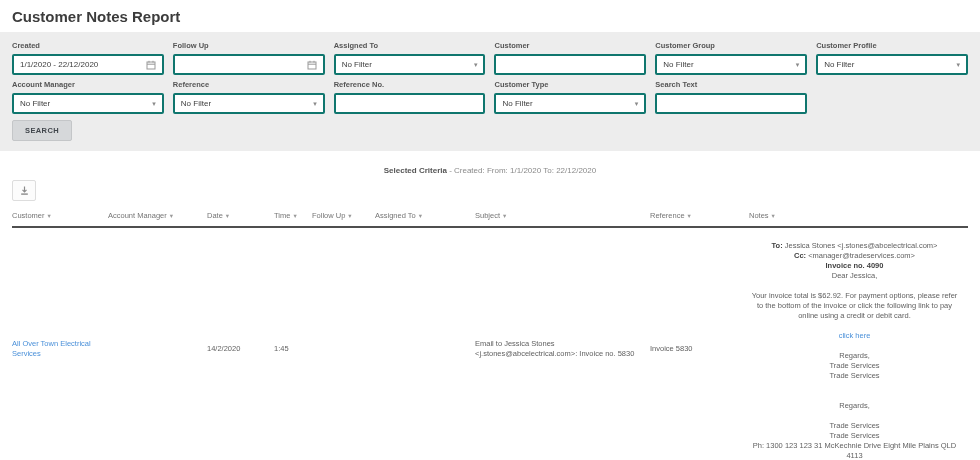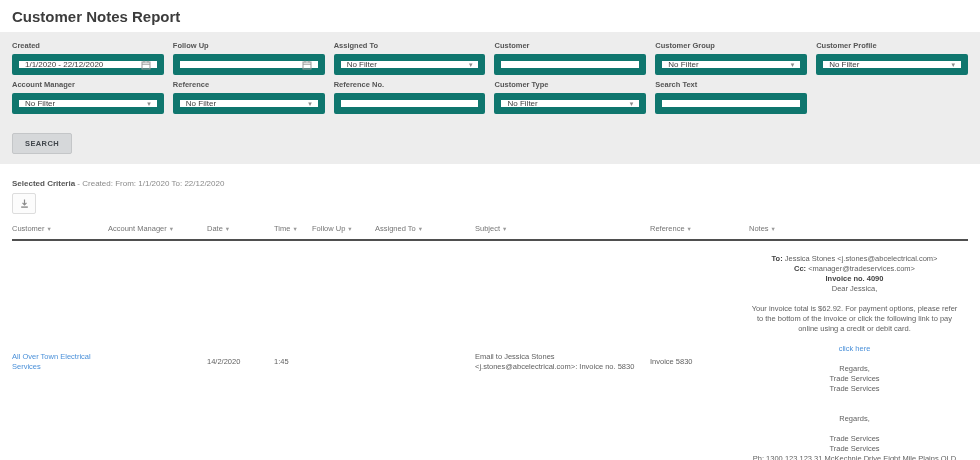--- a/index.html
+++ b/index.html
@@ -6,33 +6,33 @@
   html, body { width: 980px; height: 460px; overflow: hidden; background: #fff; }
   body { font-family: "Liberation Sans", sans-serif; color: #616161; }
 
   .page-title { font-size: 15px; font-weight: bold; color: #3c3c3c; margin: 8px 0 7px 12px; }
 
   
   .filter-panel { background: #ededed; padding: 4px 12px 10px; }
   .filter-grid { display: grid; grid-template-columns: repeat(6, 1fr); column-gap: 9px; }
   .f-cell { min-width: 0; }
   .f-label { font-size: 7.5px; font-weight: bold; color: #555; margin: 5px 0 4px; }
-  .f-control { height: 21px; background: #fff; border: 7px solid #0f766e; border-radius: 2px;
+  .f-control { height: 21px; background: #fff; border: 2px solid #0f766e; border-radius: 2px;
                display: flex; align-items: center; padding: 0 6px; font-size: 8px; color: #3d3d3d; }
   .f-control input { flex: 1; min-width: 0; border: none; outline: none; background: transparent;
                      font-family: inherit; font-size: 8px; color: #3d3d3d; }
   .f-sel-value { flex: 1; overflow: hidden; white-space: nowrap; }
   .f-caret { color: #8a8a8a; font-size: 7px; margin-left: 4px; }
   .cal-icon { margin-left: 4px; display: flex; }
-  .search-btn { margin-top: 19px; display: inline-block; background: #d6d8da; border: 1px solid #c4c6c8;
+  .search-btn { margin-top: 6px; display: inline-block; background: #d6d8da; border: 1px solid #c4c6c8;
                 border-radius: 2px; padding: 5px 12px; font-size: 7.5px; font-weight: bold;
                 color: #41464c; letter-spacing: 0.4px; cursor: pointer; font-family: inherit; }
 
   
-  .criteria { margin: 15px 12px 0; font-size: 8px; color: #8a8a8a; }
+  .criteria { margin: 15px 12px 0; font-size: 8px; color: #8a8a8a; text-align: center; }
   .criteria b { color: #555; }
   .results-head { display: flex; justify-content: space-between; align-items: center; margin: 5px 12px 0; }
   .results-title { font-size: 13px; font-weight: normal; color: #4a4a4a; }
   .export-btn { width: 24px; height: 21px; background: #fcfcfc; border: 1px solid #ddd;
                 border-radius: 2px; display: flex; align-items: center; justify-content: center; cursor: pointer; }
 
   
   table { width: 956px; margin: 6px 12px 0; border-collapse: collapse; table-layout: fixed; }
   th { text-align: left; font-weight: normal; font-size: 7.5px; color: #757575;
        padding: 4px 8px 6px 0; border-bottom: 2px solid #4f4f4f; white-space: nowrap;

